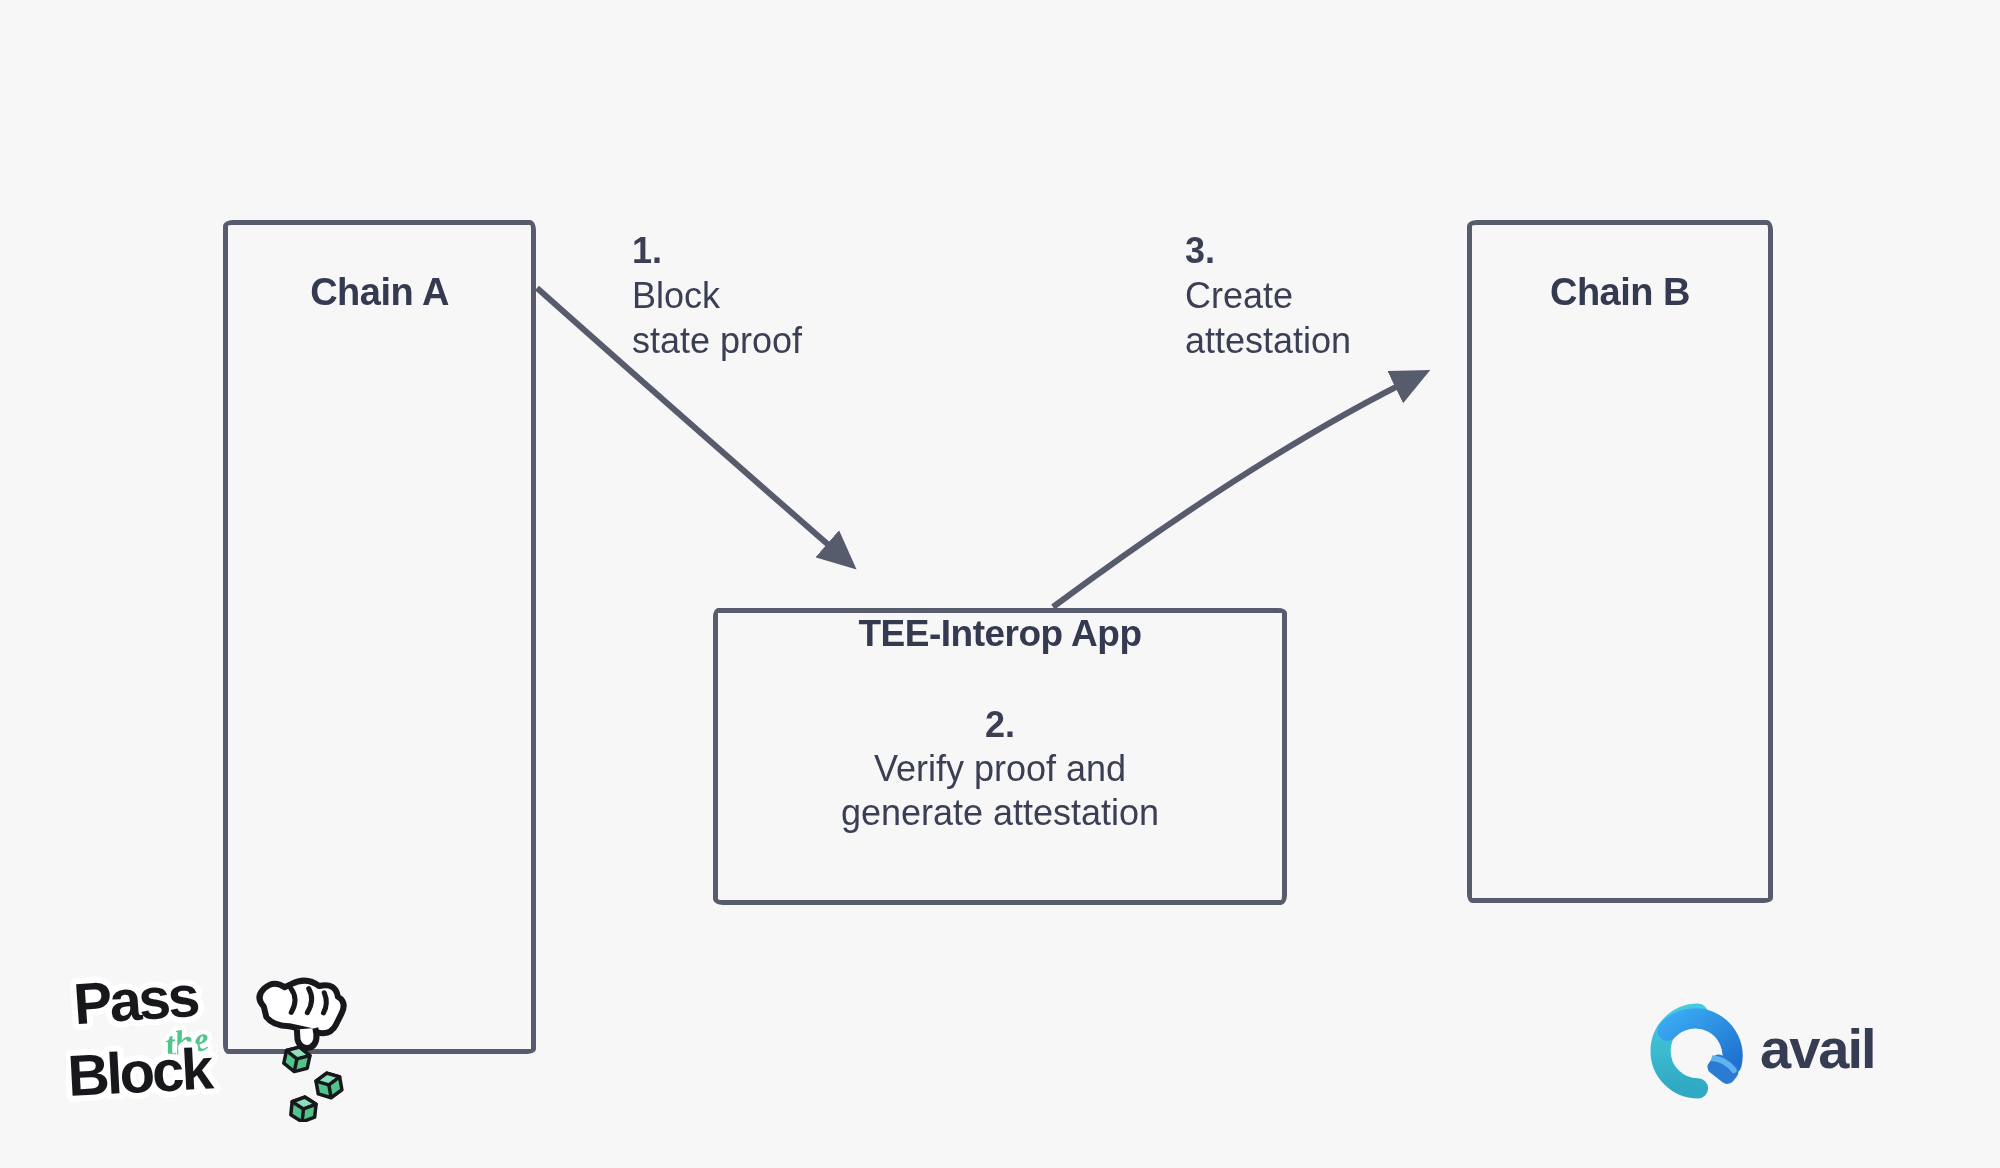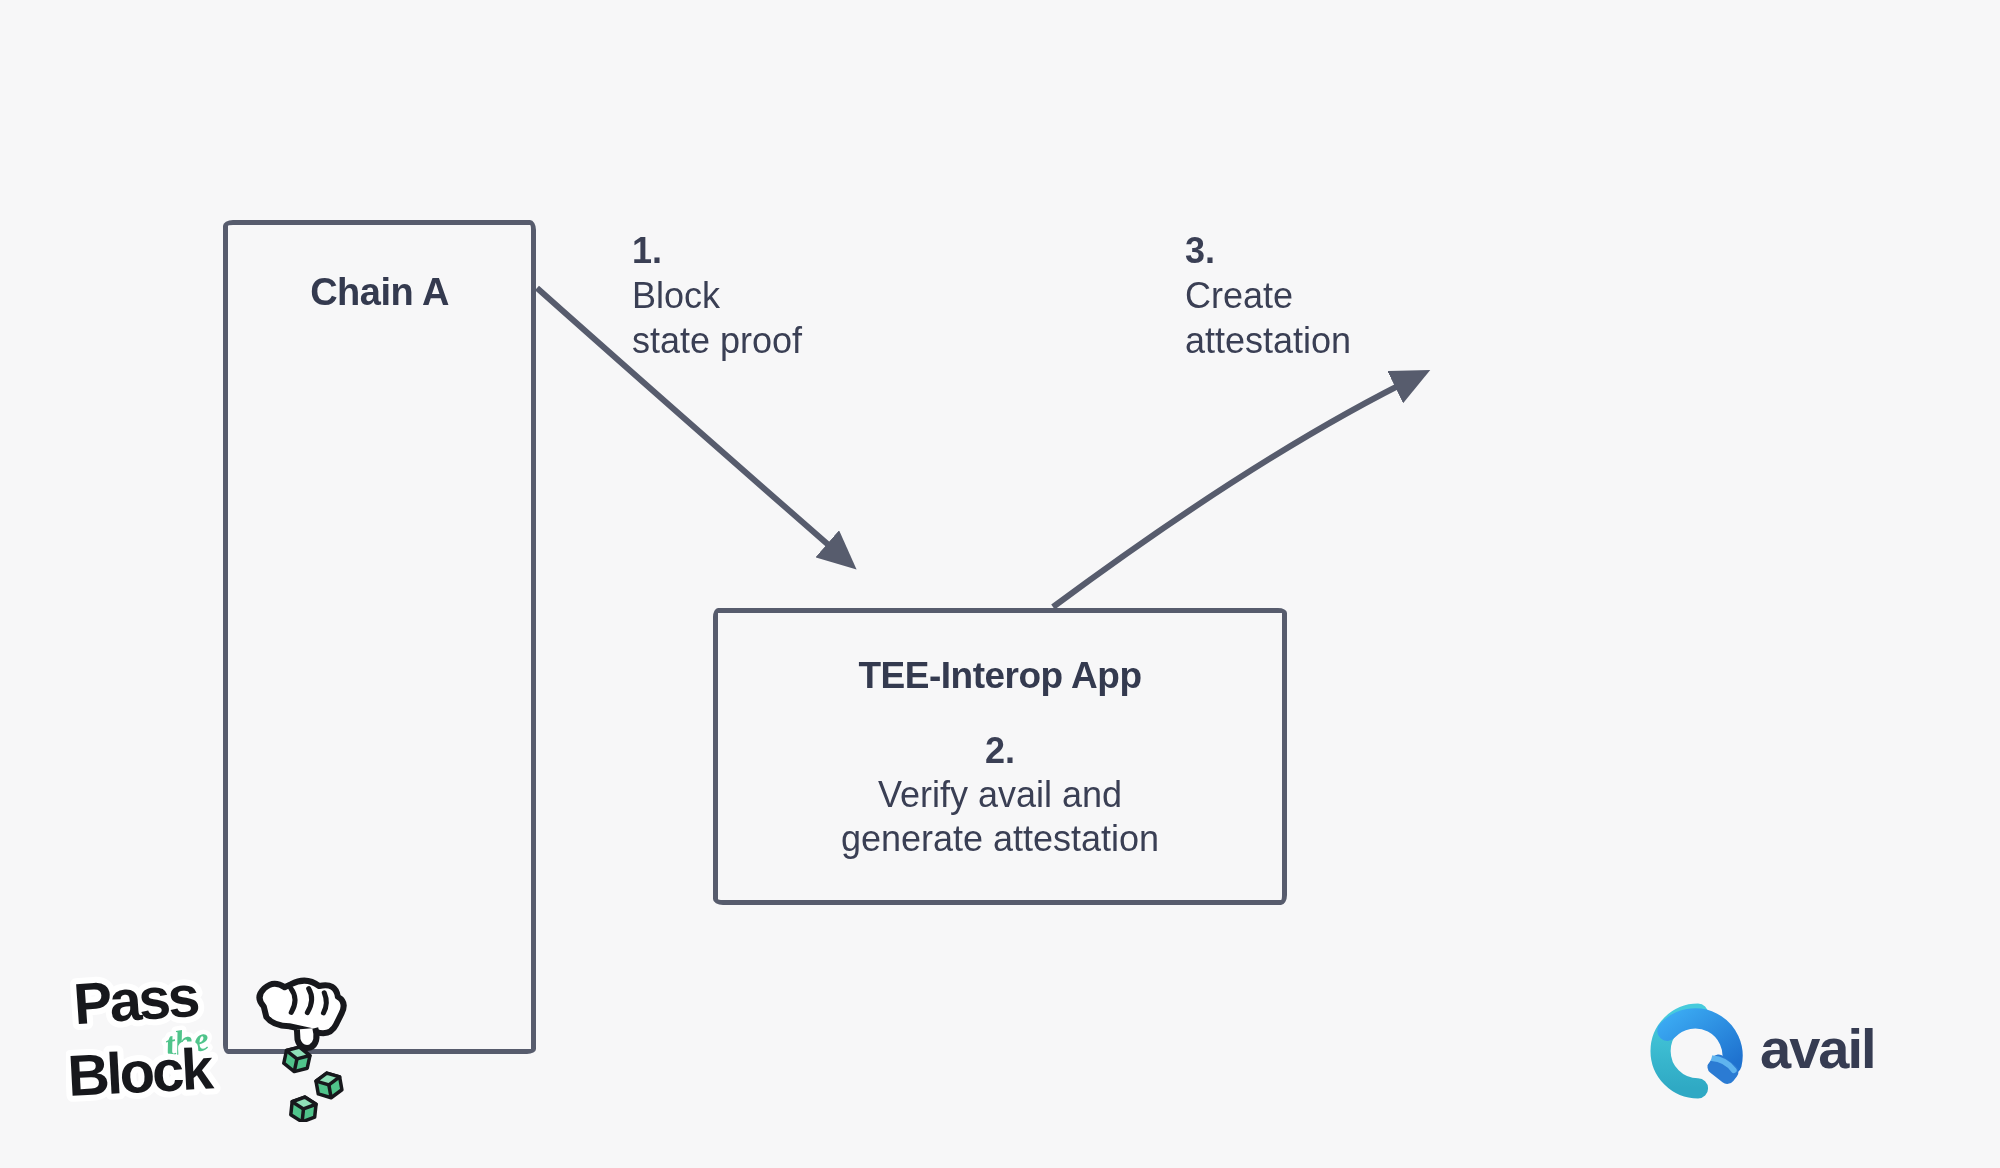--- a/index.html
+++ b/index.html
@@ -23,22 +23,23 @@
   }
   .node-chain-a{left:223px;top:220px;width:313px;height:834px;}
   .node-chain-b{left:1467px;top:220px;width:306px;height:683px;}
   .node-tee{left:713px;top:608px;width:574px;height:297px;border-radius:5px 9px 6px 10px / 9px 5px 10px 6px;}
   .chain-label{
     position:absolute;top:46px;left:0;width:100%;text-align:center;
     font-size:38px;font-weight:700;color:#343a4f;letter-spacing:-0.5px;
   }
   .tee-inner{
     position:absolute;inset:0;display:flex;flex-direction:column;
-    align-items:center;justify-content:flex-start;padding-top:42px;
+    align-items:center;justify-content:flex-start;
     text-align:center;
+    gap:16px;
   }
   .tee-title{font-size:37px;font-weight:700;color:#343a4f;letter-spacing:-0.5px;}
   .tee-step{margin-top:32px;font-size:36px;line-height:44px;color:#3a3f54;}
   .tee-step .stepnum{font-weight:700;}
   .arrow-label{
     position:absolute;font-size:36px;line-height:45px;color:#3a3f54;
   }
   .arrow-label .stepnum{font-weight:700;}
   .arrow-label-1{left:632px;top:228px;}
   .arrow-label-3{left:1185px;top:228px;}
@@ -55,27 +56,30 @@
 </head>
 <body>
 
 <div id="canvas">
 
 
   <div class="node node-chain-a">
     <div class="chain-label">Chain A</div>
   </div>
 
+  <div class="node node-chain-b">
+    <div class="chain-label">Chain B</div>
+  </div>
 
   <div class="node node-tee">
     <div class="tee-inner">
       <div class="tee-title">TEE-Interop App</div>
       <div class="tee-step">
         <div class="stepnum">2.</div>
-        <div>Verify avail and</div>
+        <div>Verify proof and</div>
         <div>generate attestation</div>
       </div>
     </div>
   </div>
 
   <svg class="arrows" viewBox="0 0 2000 1168">
     <defs>
       <marker id="ah" markerUnits="strokeWidth" markerWidth="7" markerHeight="6" refX="4.6" refY="3" orient="auto">
         <path d="M0,0 L6.5,3 L0,6 Z" fill="#575c6d"></path>
       </marker>

